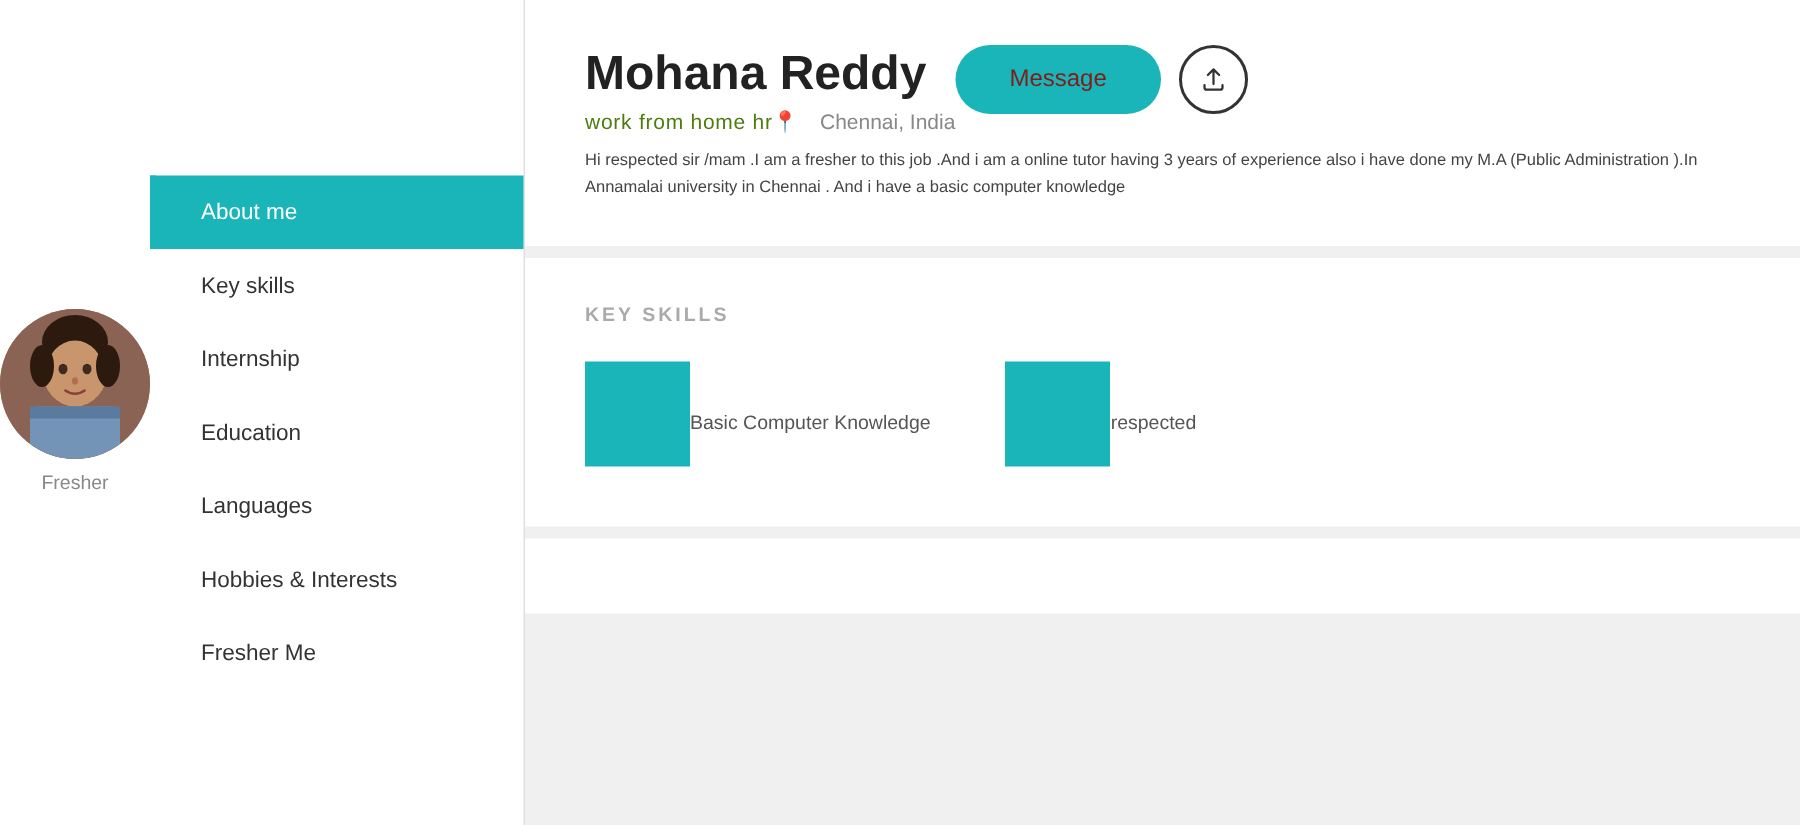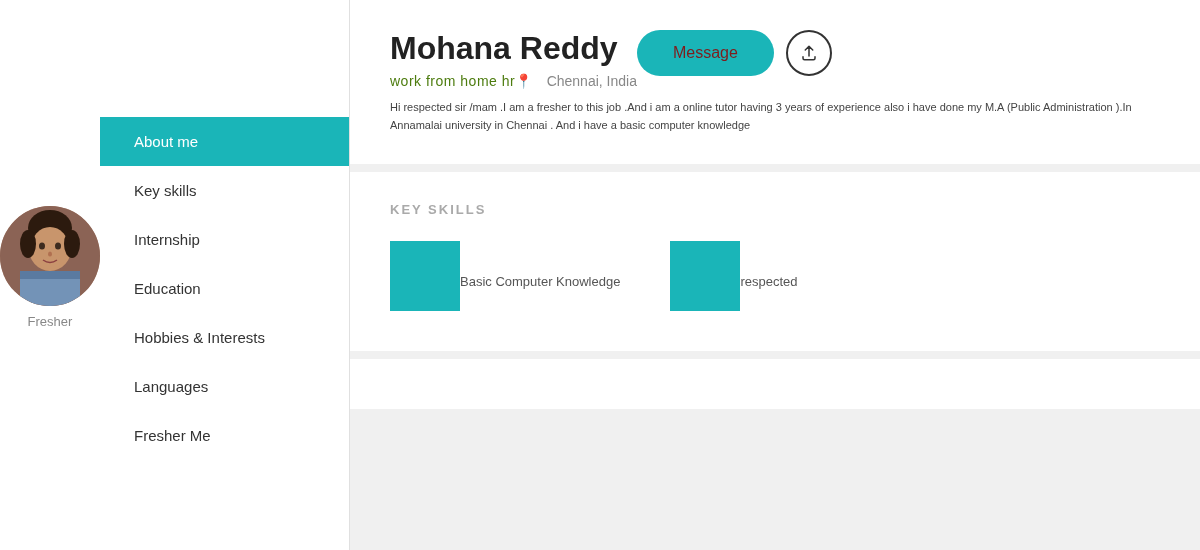--- a/index.html
+++ b/index.html
@@ -245,22 +245,22 @@
       </svg>
     </div>
     <span class="fresher-label">Fresher</span>
   </div>
 
   <nav class="nav-menu">
     <a class="nav-item active">About me</a>
     <a class="nav-item">Key skills</a>
     <a class="nav-item">Internship</a>
     <a class="nav-item">Education</a>
+    <a class="nav-item">Languages</a>
     <a class="nav-item">Hobbies &amp; Interests</a>
-    <a class="nav-item">Languages</a>
     <a class="nav-item">Fresher Me</a>
   </nav>
 </aside>
 
 <main class="main-content">
 
   <section class="profile-section">
     <div class="profile-header">
       <div>
         <div class="profile-name">Mohana Reddy</div>

